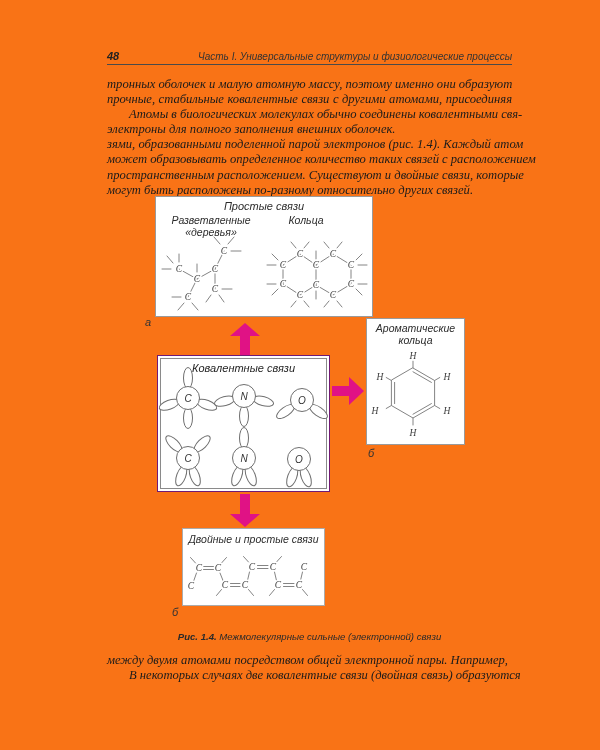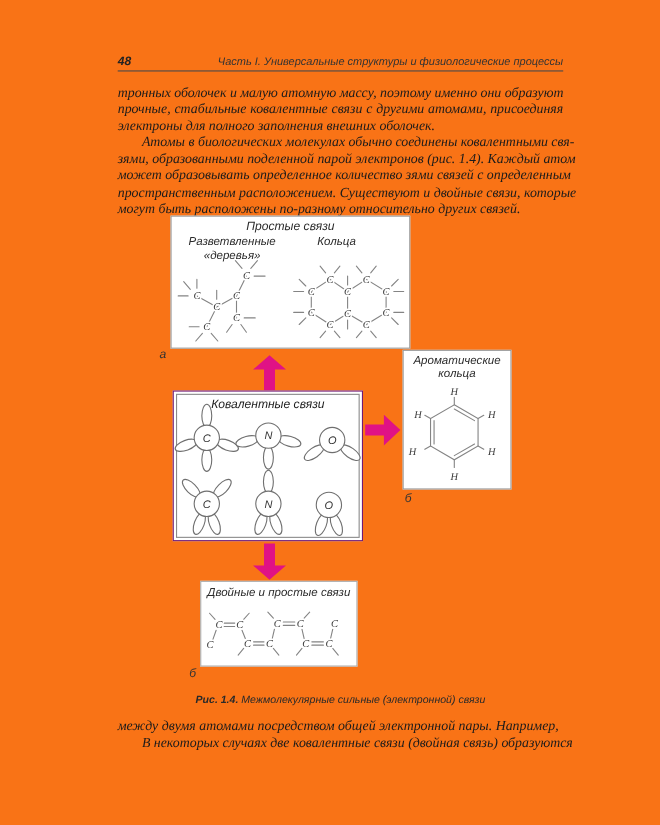--- a/index.html
+++ b/index.html
@@ -41,24 +41,24 @@
 
 <div class="page">
 
   <div class="hdr-num">48</div>
   <div class="hdr-title">Часть I. Универсальные структуры и физиологические процессы</div>
   <div class="hdr-rule"></div>
 
   <div class="textblock" style="top:77px;">
     <div class="ln just">тронных оболочек и малую атомную массу, поэтому именно они образуют</div>
     <div class="ln just">прочные, стабильные ковалентные связи с другими атомами, присоединяя</div>
+    <div class="ln just ind">Атомы в биологических молекулах обычно соединены ковалентными свя-</div>
     <div class="ln">электроны для полного заполнения внешних оболочек.</div>
-    <div class="ln just ind">Атомы в биологических молекулах обычно соединены ковалентными свя-</div>
     <div class="ln just">зями, образованными поделенной парой электронов (рис. 1.4). Каждый атом</div>
-    <div class="ln just">может образовывать определенное количество зями связей с определенным</div>
+    <div class="ln just">может образовывать определенное количество таких связей с расположением</div>
     <div class="ln just">пространственным расположением. Существуют и двойные связи, которые</div>
     <div class="ln">могут быть расположены по-разному относительно других связей.</div>
   </div>
 
   <div class="fbox" style="left:145px;top:196px;width:216px;height:119px;margin-left:10px;">
     <div class="btitle" style="top:3px;">Простые связи</div>
     <div class="sublab" style="left:5px;top:17px;width:100px;">
       <div>Разветвленные</div>
       <div>«деревья»</div>
     </div>

